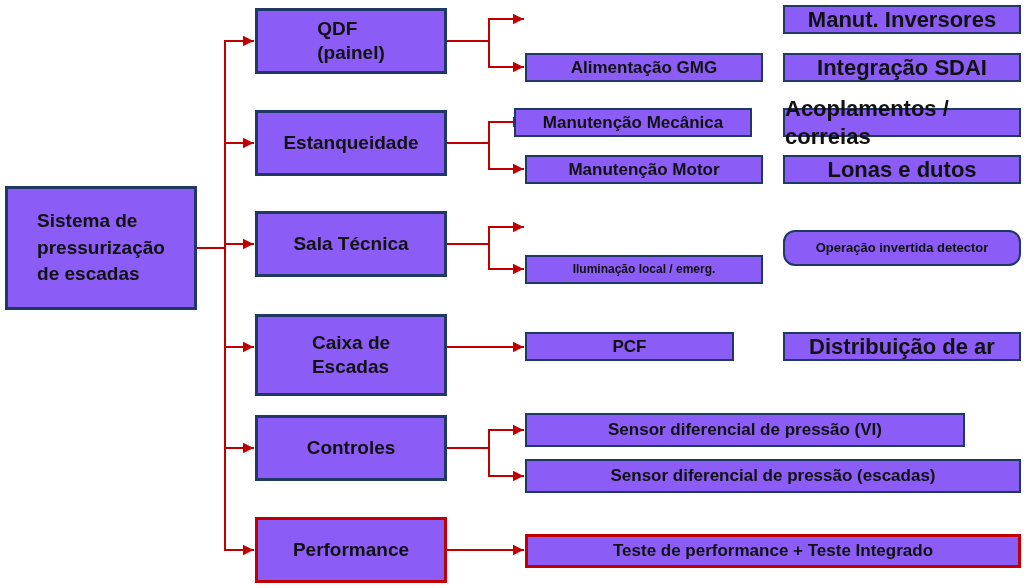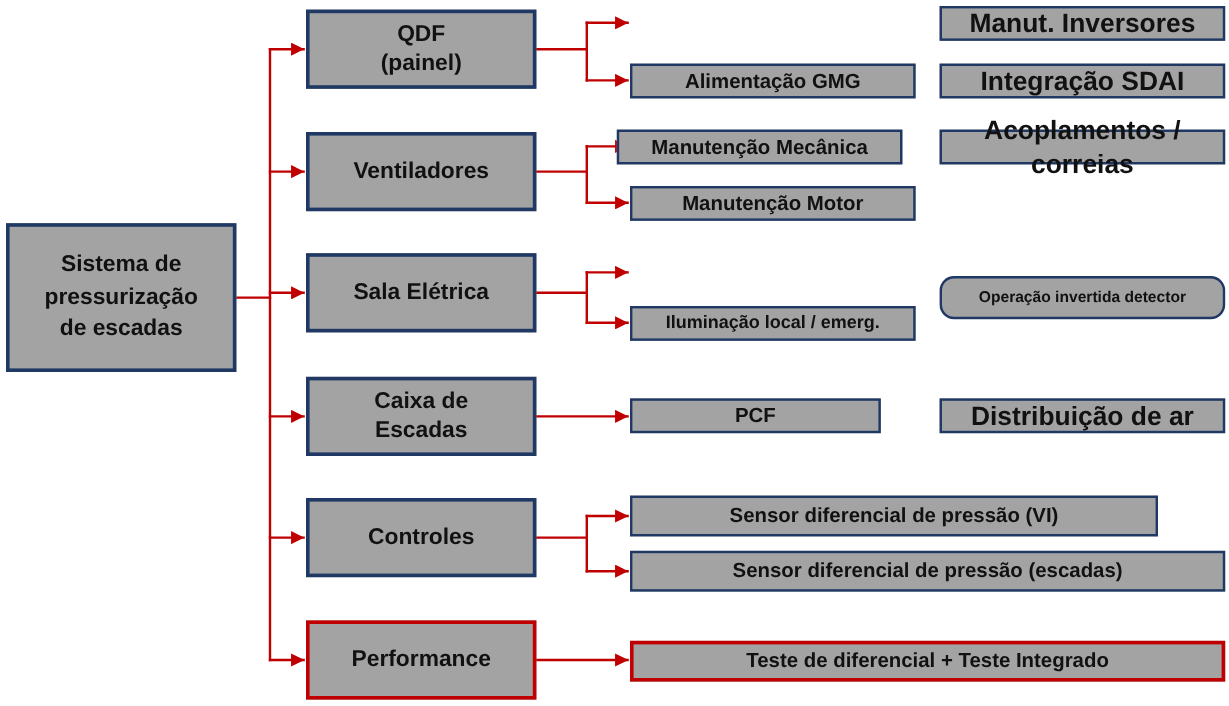--- a/index.html
+++ b/index.html
@@ -12,35 +12,34 @@
     position:relative;
     width:1024px;height:588px;
     background:#ffffff;
     font-family:"Liberation Sans", sans-serif;
     overflow:hidden;
   }
   .wires{position:absolute;left:0;top:0;z-index:1;}
   .node{
     position:absolute;
     box-sizing:border-box;
-    background:#a3a3a3;
+    background:#8b5cf6;
     border:2.5px solid var(--navy);
     display:flex;align-items:center;justify-content:center;
-    text-align:center;
     color:var(--text);
     font-weight:700;
     white-space:pre-line;
     z-index:2;
     line-height:1.25;
   }
   .lvl1{border-width:3px;font-size:19px;font-weight:600;line-height:1.4;}
   .lvl2{border-width:3px;font-size:19px;font-weight:600;}
   .lvl3{font-size:17px;}
   .lvl4{font-size:22px;}
-  .small{font-size:15px;}
+  .small{font-size:12px;}
   .xsmall{font-size:13px;border-radius:12px;}
   .hl{border-color:var(--red);}
 </style>
 </head>
 <body>
 
 <div class="canvas">
 
   <svg class="wires" width="1024" height="588" viewBox="0 0 1024 588">
     <defs>
@@ -86,40 +85,41 @@
       <path d="M447,550 H523" marker-end="url(#arrow)"></path>
     </g>
   </svg>
 
   <div class="node lvl1" style="left:5px;top:186px;width:192px;height:124px">Sistema de
 pressurização
 de escadas</div>
 
   <div class="node lvl2" style="left:255px;top:8px;width:192px;height:66px">QDF
 (painel)</div>
-  <div class="node lvl2" style="left:255px;top:110px;width:192px;height:66px">Ventiladores</div>
-  <div class="node lvl2" style="left:255px;top:211px;width:192px;height:66px">Sala Elétrica</div>
-  <div class="node lvl2" style="left:255px;top:314px;width:192px;height:66px">Caixa de
+  <div class="node lvl2" style="left:255px;top:110px;width:192px;height:66px">Estanqueidade</div>
+  <div class="node lvl2" style="left:255px;top:211px;width:192px;height:66px">Sala Técnica</div>
+  <div class="node lvl2" style="left:255px;top:314px;width:192px;height:82px">Caixa de
 Escadas</div>
   <div class="node lvl2" style="left:255px;top:415px;width:192px;height:66px">Controles</div>
   <div class="node lvl2 hl" style="left:255px;top:517px;width:192px;height:66px">Performance</div>
 
   <div class="node lvl3" style="left:525px;top:53px;width:238px;height:29px">Alimentação GMG</div>
 
   <div class="node lvl3" style="left:514px;top:108px;width:238px;height:29px">Manutenção Mecânica</div>
   <div class="node lvl3" style="left:525px;top:155px;width:238px;height:29px">Manutenção Motor</div>
 
   <div class="node lvl3 small" style="left:525px;top:255px;width:238px;height:29px">Iluminação local / emerg.</div>
 
   <div class="node lvl3" style="left:525px;top:332px;width:209px;height:29px">PCF</div>
 
   <div class="node lvl3" style="left:525px;top:413px;width:440px;height:34px">Sensor diferencial de pressão (VI)</div>
   <div class="node lvl3" style="left:525px;top:459px;width:496px;height:34px">Sensor diferencial de pressão (escadas)</div>
 
-  <div class="node lvl3 hl" style="left:525px;top:534px;width:496px;height:34px;border-width:3px">Teste de diferencial + Teste Integrado</div>
+  <div class="node lvl3 hl" style="left:525px;top:534px;width:496px;height:34px;border-width:3px">Teste de performance + Teste Integrado</div>
 
   <div class="node lvl4" style="left:783px;top:5px;width:238px;height:29px">Manut. Inversores</div>
   <div class="node lvl4" style="left:783px;top:53px;width:238px;height:29px">Integração SDAI</div>
   <div class="node lvl4" style="left:783px;top:108px;width:238px;height:29px">Acoplamentos / correias</div>
+  <div class="node lvl4" style="left:783px;top:155px;width:238px;height:29px">Lonas e dutos</div>
   <div class="node lvl4 xsmall" style="left:783px;top:230px;width:238px;height:36px">Operação invertida detector</div>
   <div class="node lvl4" style="left:783px;top:332px;width:238px;height:29px">Distribuição de ar</div>
 
 </div>
 
 </body></html>

